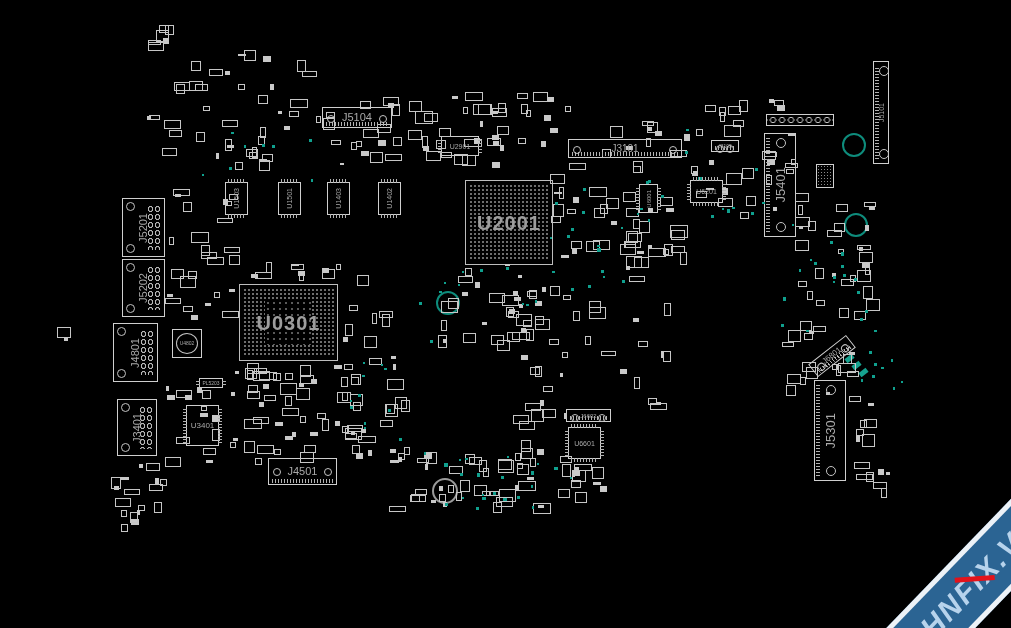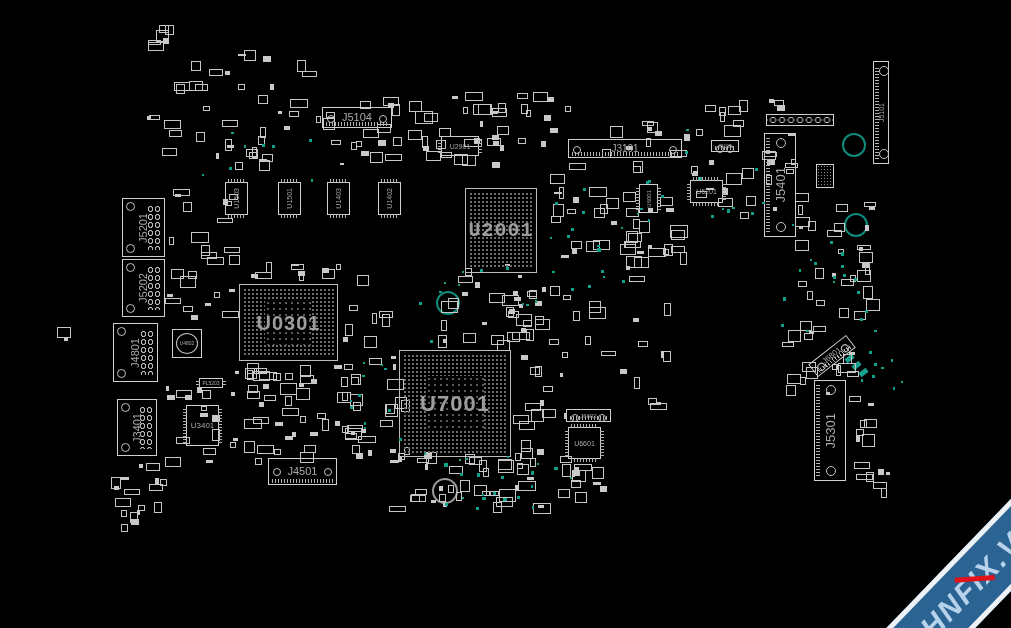--- a/index.html
+++ b/index.html
@@ -69,21 +69,21 @@
       <div class="pinrow"></div>
       <div class="pc" style="width: 6px; height: 6px; left: 4px; top: 35%;"></div>
       <div class="pc" style="width: 6px; height: 6px; right: 4px; top: 35%;"></div>
       <span class="lbl" style="font-size: 11px;">J5104</span>
     </div>
     <div class="comp t-chip" style="left: 441px; top: 136px; width: 38px; height: 20px;">
       <div class="tick-v" style="left: -4px;"></div>
       <div class="tick-v" style="right: -4px;"></div>
       <span class="lbl" style="font-size: 7px;">U2901</span>
     </div>
-    <div class="comp t-bga" style="left: 465px; top: 188px; width: 72px; height: 85px; font-family: Liberation Mono, monospace;">
+    <div class="comp t-bga" style="left: 465px; top: 180px; width: 88px; height: 85px;">
       <div class="padgrid"></div>
       <span class="lbl" style="font-size: 20px;">U2001</span>
     </div>
     <div class="comp t-ram" style="left: 225px; top: 182px; width: 23px; height: 33px;">
       <div class="tick-h" style="top: -4px;"></div>
       <div class="tick-h" style="bottom: -4px;"></div>
       <span class="lbl vtext" style="font-size: 7px;">U1503</span>
     </div>
     <div class="comp t-ram" style="left: 278px; top: 182px; width: 23px; height: 33px;">
       <div class="tick-h" style="top: -4px;"></div>
@@ -135,25 +135,20 @@
     </div>
     <div class="comp t-chip" style="left: 186px; top: 405px; width: 33px; height: 41px;">
       <div class="tick-v" style="left: -4px;"></div>
       <div class="tick-v" style="right: -4px;"></div>
       <span class="lbl" style="font-size: 8px;">U3401</span>
     </div>
     <div class="comp t-bga" style="left: 239px; top: 284px; width: 99px; height: 77px;">
       <div class="padgrid"></div>
       <div class="innerdark" style="inset: 20% 26%;"></div>
       <span class="lbl" style="font-size: 20px; text-align: center;">U0301</span>
-    </div>
-    <div class="comp t-bga" style="left: 399px; top: 350px; width: 112px; height: 107px;">
-      <div class="padgrid"></div>
-      <div class="innerdark" style="inset: 24%;"></div>
-      <span class="lbl" style="font-size: 22px;">U7001</span>
     </div>
     <div class="comp t-conn-h" style="left: 268px; top: 458px; width: 69px; height: 27px;">
       <div class="pinrow"></div>
       <div class="pc" style="width: 6px; height: 6px; left: 4px; top: 35%;"></div>
       <div class="pc" style="width: 6px; height: 6px; right: 4px; top: 35%;"></div>
       <span class="lbl" style="font-size: 11px;">J4501</span>
     </div>
     <div class="comp t-conn-h" style="left: 568px; top: 139px; width: 114px; height: 19px;">
       <div class="pinrow"></div>
       <div class="pc" style="width: 6px; height: 6px; left: 4px; top: 35%;"></div>

